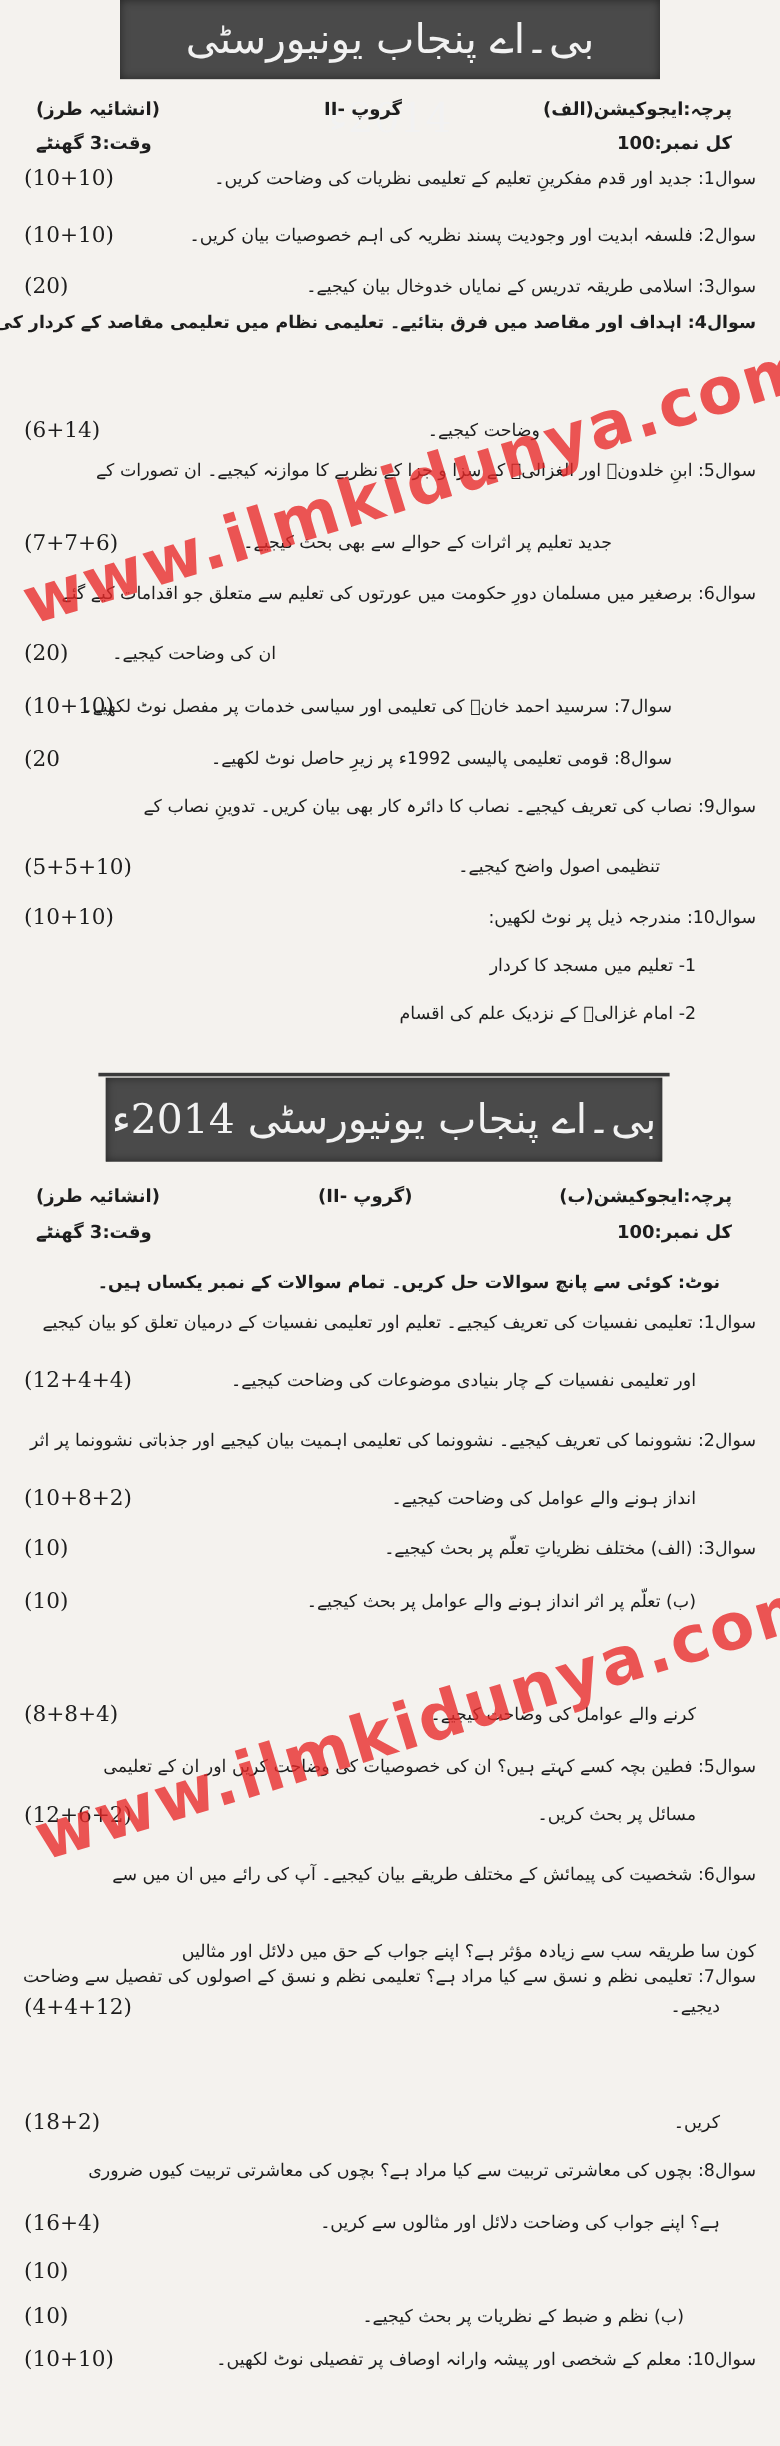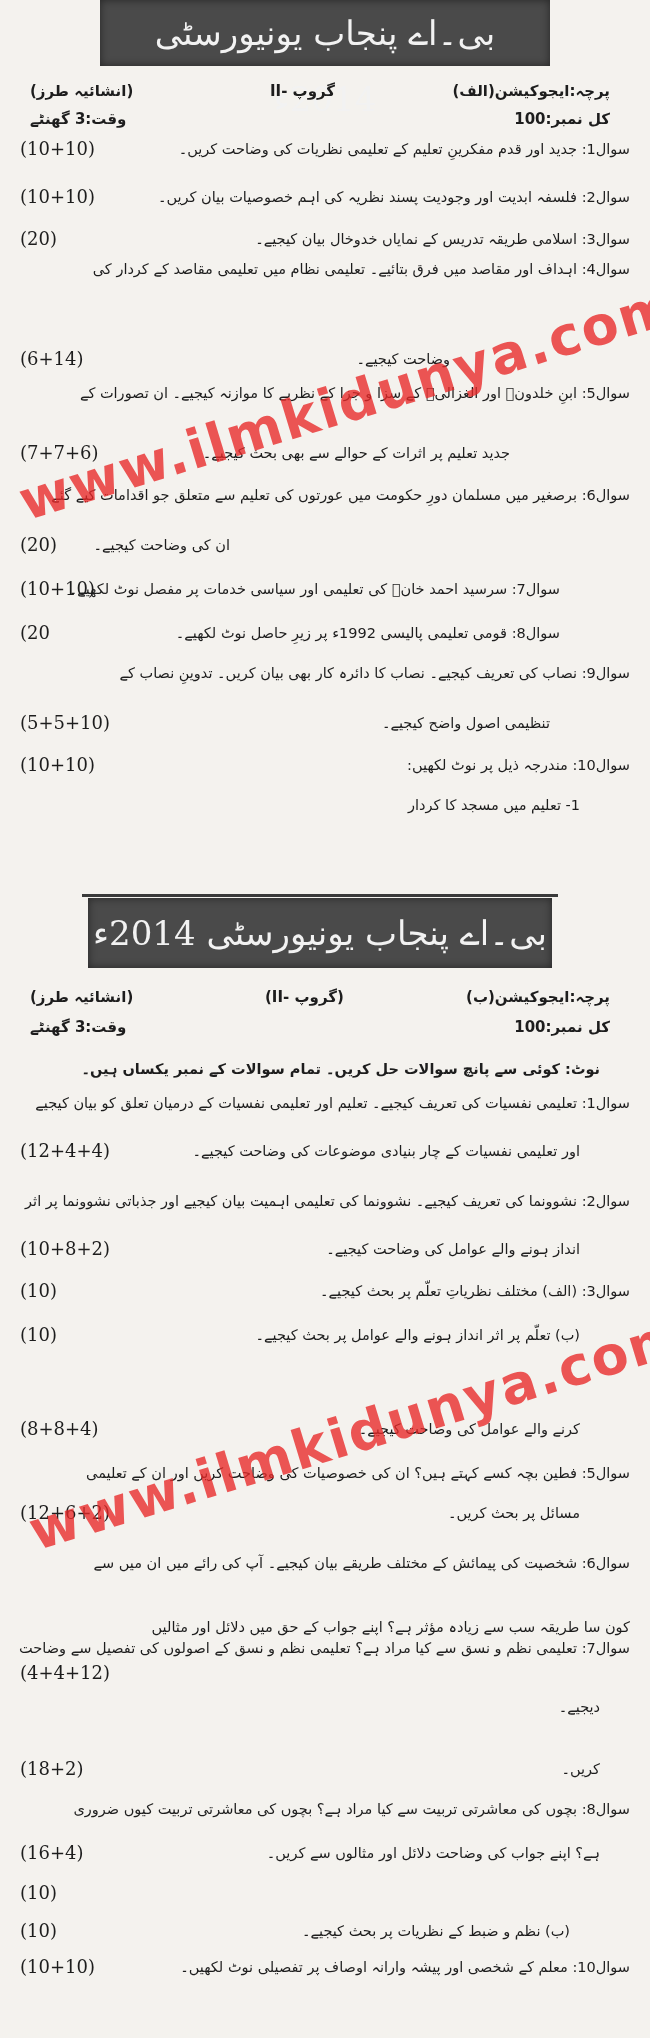--- a/index.html
+++ b/index.html
@@ -55,21 +55,21 @@
       <span class="marks">(10+10)</span>
     </div>
   <div class="line" style="top:184px;">
       <span class="txt">سوال2: فلسفہ ابدیت اور وجودیت پسند نظریہ کی اہم خصوصیات بیان کریں۔</span>
       <span class="marks">(10+10)</span>
     </div>
   <div class="line" style="top:226px;">
       <span class="txt">سوال3: اسلامی طریقہ تدریس کے نمایاں خدوخال بیان کیجیے۔</span>
       <span class="marks">(20)</span>
     </div>
-  <div class="line" style="top:256px;">
+  <div class="line" style="top:256px;font-weight:bold;">
       <span class="txt">سوال4: اہداف اور مقاصد میں فرق بتائیے۔ تعلیمی نظام میں تعلیمی مقاصد کے کردار کی</span>
       <span class="marks"></span>
     </div>
   <div class="line" style="top:346px;">
       <span class="txt" style="right:180px;">وضاحت کیجیے۔</span>
       <span class="marks">(6+14)</span>
     </div>
   <div class="line" style="top:380px;">
       <span class="txt">سوال5: ابنِ خلدونؒ اور الغزالیؒ کے سزا و جزا کے نظریے کا موازنہ کیجیے۔ ان تصورات کے</span>
       <span class="marks"></span>
@@ -101,20 +101,24 @@
   <div class="line" style="top:710px;">
       <span class="txt" style="right:80px;">تنظیمی اصول واضح کیجیے۔</span>
       <span class="marks">(5+5+10)</span>
     </div>
   <div class="line" style="top:752px;">
       <span class="txt">سوال10: مندرجہ ذیل پر نوٹ لکھیں:</span>
       <span class="marks">(10+10)</span>
     </div>
   <div class="line" style="top:792px;">
       <span class="txt" style="right:50px;">1- تعلیم میں مسجد کا کردار</span>
+      <span class="marks"></span>
+    </div>
+  <div class="line" style="top:832px;">
+      <span class="txt" style="right:50px;">2- امام غزالیؒ کے نزدیک علم کی اقسام</span>
       <span class="marks"></span>
     </div>
 
   <div class="banner banner2">
     <span>بی۔اے پنجاب یونیورسٹی 2014ء</span>
   </div>
   <div class="meta" style="right:40px; top:988px;">پرچہ:ایجوکیشن(ب)</div>
   <div class="meta" style="left:265px; top:988px;">(گروپ -II)</div>
   <div class="meta" style="left:30px; top:988px;">(انشائیہ طرز)</div>
   <div class="meta" style="right:40px; top:1018px;">کل نمبر:100</div>
@@ -162,21 +166,21 @@
     </div>
   <div class="line" style="top:1550px;">
       <span class="txt">سوال6: شخصیت کی پیمائش کے مختلف طریقے بیان کیجیے۔ آپ کی رائے میں ان میں سے</span>
       <span class="marks"></span>
     </div>
   <div class="line" style="top:1614px;">
       <span class="txt">کون سا طریقہ سب سے زیادہ مؤثر ہے؟ اپنے جواب کے حق میں دلائل اور مثالیں</span>
       <span class="marks"></span>
     </div>
   <div class="line" style="top:1660px;">
-      <span class="txt" style="right:30px;margin-top:34px;">دیجیے۔</span>
+      <span class="txt" style="right:30px;">دیجیے۔</span>
       <span class="marks">(4+4+12)</span>
     </div>
   <div class="line" style="top:1635px;">
       <span class="txt">سوال7: تعلیمی نظم و نسق سے کیا مراد ہے؟ تعلیمی نظم و نسق کے اصولوں کی تفصیل سے وضاحت</span>
       <span class="marks"></span>
     </div>
   <div class="line" style="top:1756px;">
       <span class="txt" style="right:30px;">کریں۔</span>
       <span class="marks">(18+2)</span>
     </div>

